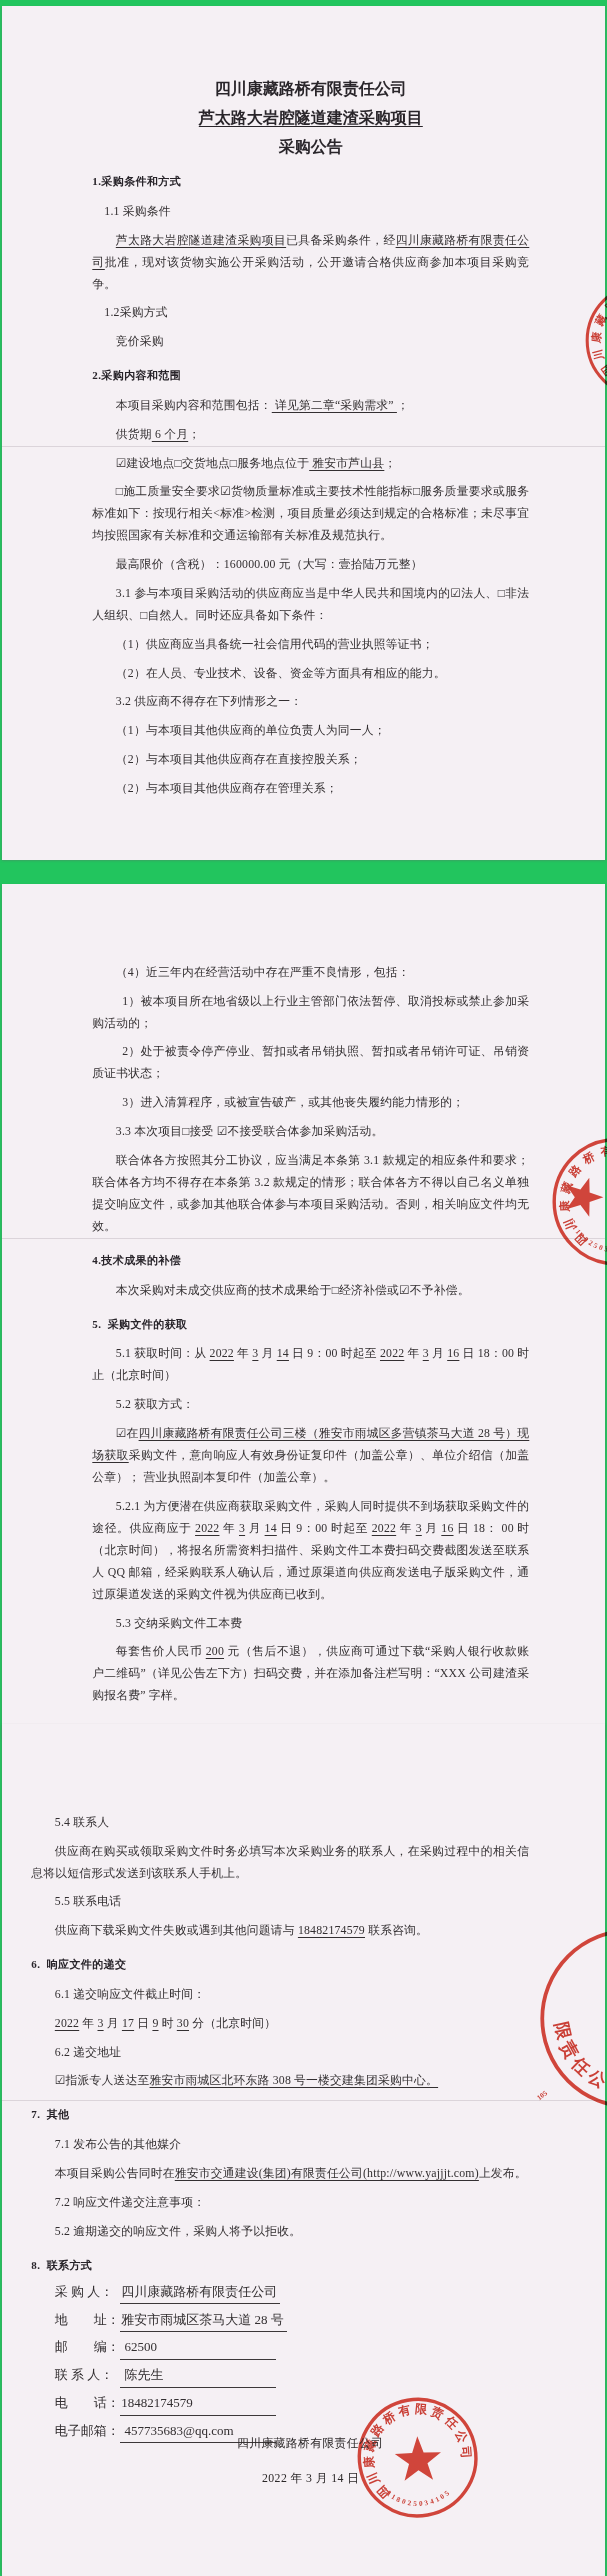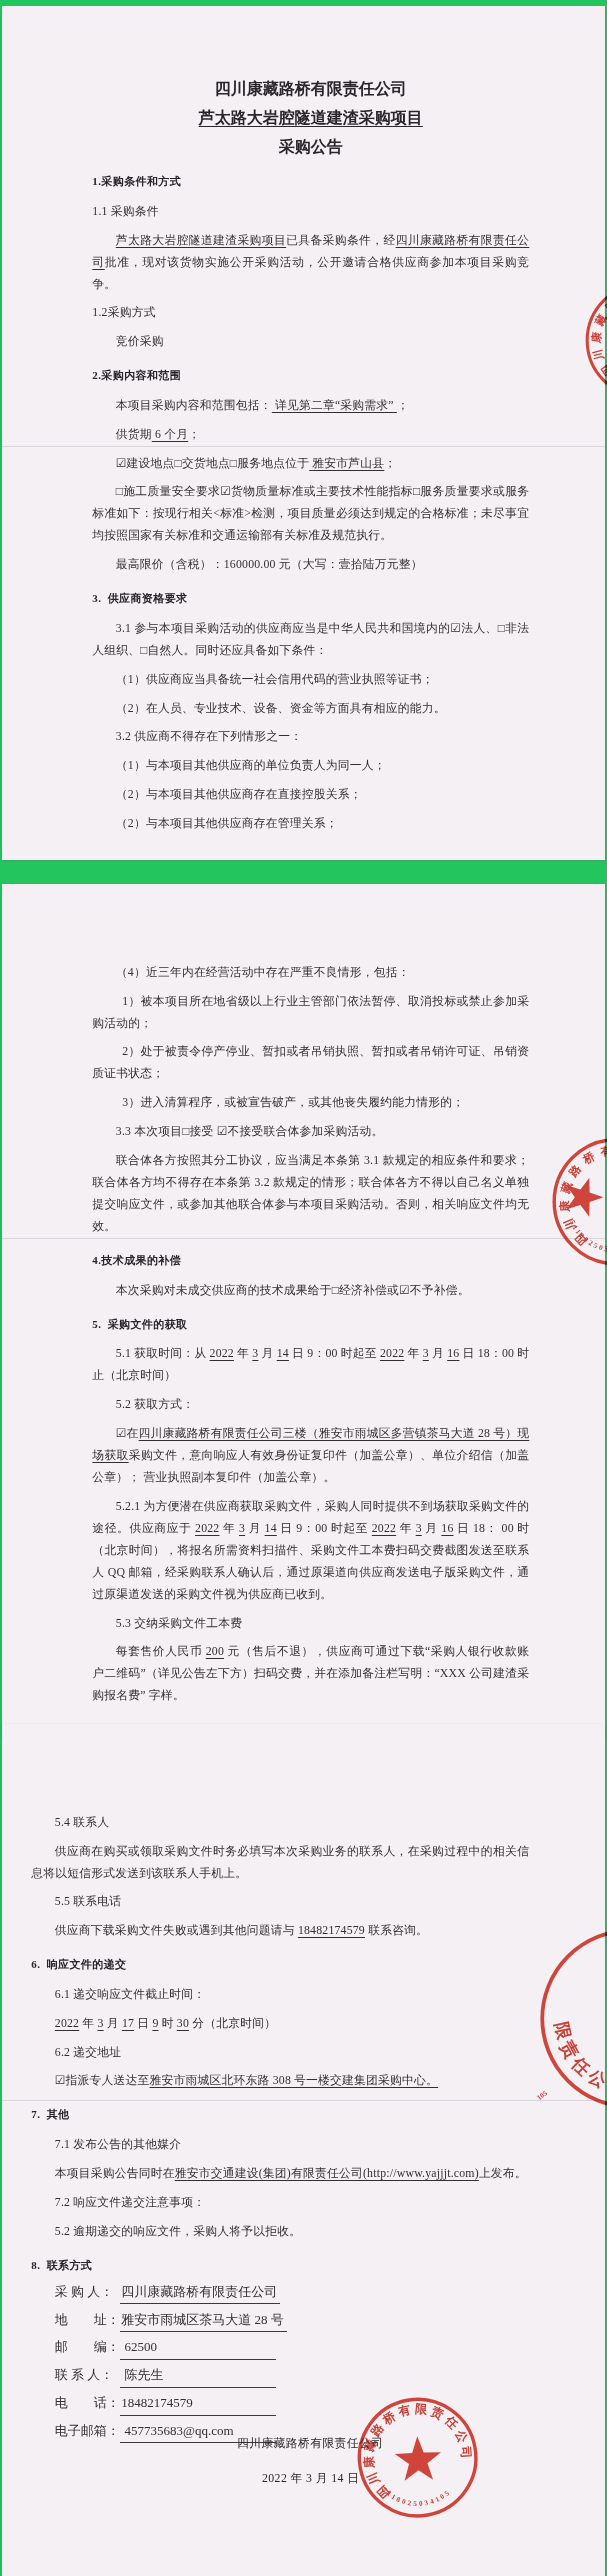--- a/index.html
+++ b/index.html
@@ -19,21 +19,21 @@
   #pg3{top:1724px;height:852px;}
   .inner{padding:0 76px 0 90px; overflow:hidden; height:100%; box-sizing:border-box;}
   #pg1 .inner{padding-top:71px;}
   #pg2 .inner{padding-top:70px;}
   #pg3 .inner{padding-top:80px;padding-left:29px;}
 
   .t{ text-align:center; font-weight:bold; font-size:16px; line-height:23px; margin:6px 0 0 0; color:#29252a;}
   .t:first-child{margin-top:0;}
   .h1{font-size:11px; font-weight:bold; line-height:23px; margin:12px 0 0 0; white-space:pre-wrap; color:#28242a; letter-spacing:0.4px;}
   .p{ font-size:11.8px; line-height:22px; margin:6.8px 0 0 0; text-indent:23.5px; text-align:justify; letter-spacing:0.2px;}
-  .noind{text-indent:0;}
+  .noind{text-indent:0;margin-left:12px;}
   .sub{text-indent:30px;}
   .u{text-decoration:underline; text-underline-offset:3px;}
   .crow{margin:5.3px 0 0 23.5px; line-height:20px; font-size:13px;}
   .clabel{display:inline-block; min-width:65px; white-space:pre-wrap;}
   .cval{display:inline-block; min-width:152px; border-bottom:1.1px solid #3c3839; padding:0 3px 1.5px 1.5px; white-space:pre-wrap;}
   .sig{position:absolute; font-size:11.8px; color:#2b2728; z-index:6; letter-spacing:0.4px;}
   #sig-company{left:237px; top:2436px;}
   #sig-date{left:262px; top:2471px;}
   .seal{position:absolute; mix-blend-mode:multiply; opacity:.92; z-index:5;}
   .seal text{font-family:"Liberation Serif", serif; font-weight:bold; fill:#cf3327;}
@@ -56,21 +56,20 @@
       <p class="p noind">1.2采购方式</p>
       <p class="p">竞价采购</p>
 
       <div class="h1">2.采购内容和范围</div>
       <p class="p"><span>本项目采购内容和范围包括：</span><span class="u"> 详见第二章“采购需求” </span><span>；</span></p>
       <p class="p"><span>供货期</span><span class="u"> 6 个月</span><span>；</span></p>
       <p class="p"><span>☑建设地点□交货地点□服务地点位于</span><span class="u"> 雅安市芦山县</span><span>；</span></p>
       <p class="p">□施工质量安全要求☑货物质量标准或主要技术性能指标□服务质量要求或服务标准如下：按现行相关&lt;标准&gt;检测，项目质量必须达到规定的合格标准；未尽事宜均按照国家有关标准和交通运输部有关标准及规范执行。</p>
       <p class="p">最高限价（含税）：160000.00 元（大写：壹拾陆万元整）</p>
 
-      <div class="h1">3.  供应商资格要求</div>
       <p class="p">3.1 参与本项目采购活动的供应商应当是中华人民共和国境内的☑法人、□非法人组织、□自然人。同时还应具备如下条件：</p>
       <p class="p">（1）供应商应当具备统一社会信用代码的营业执照等证书；</p>
       <p class="p">（2）在人员、专业技术、设备、资金等方面具有相应的能力。</p>
       <p class="p">3.2 供应商不得存在下列情形之一：</p>
       <p class="p">（1）与本项目其他供应商的单位负责人为同一人；</p>
       <p class="p">（2）与本项目其他供应商存在直接控股关系；</p>
       <p class="p">（2）与本项目其他供应商存在管理关系；</p>
     </div>
   </div>
 

